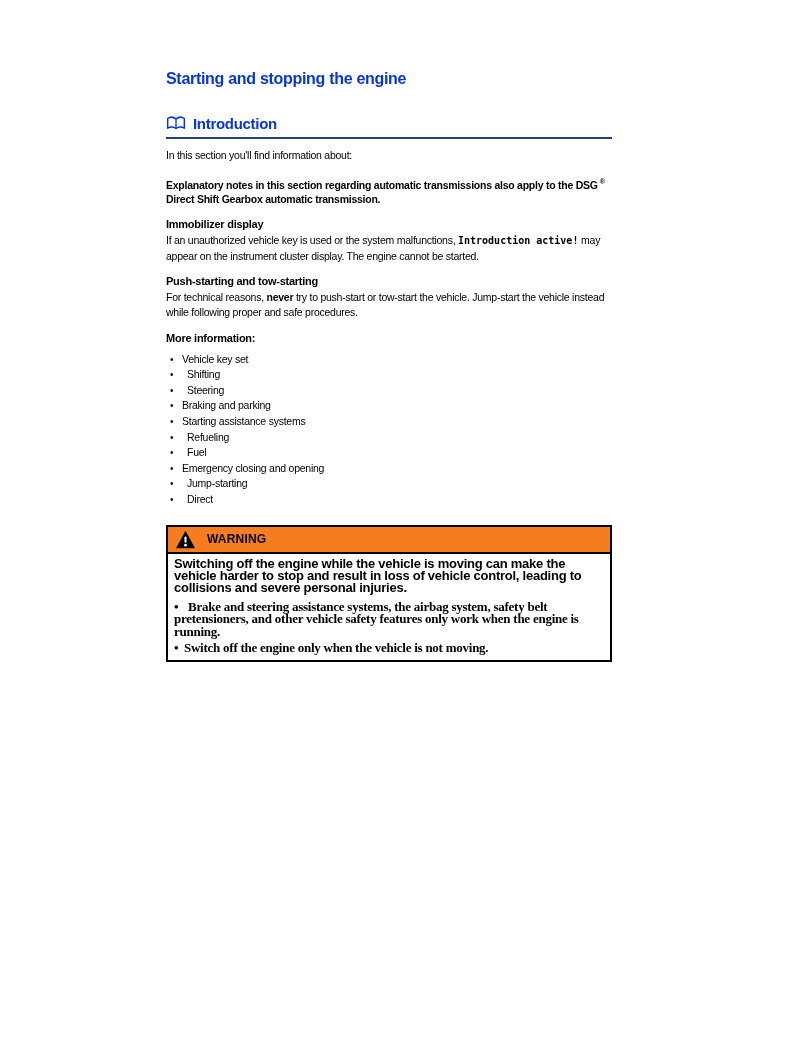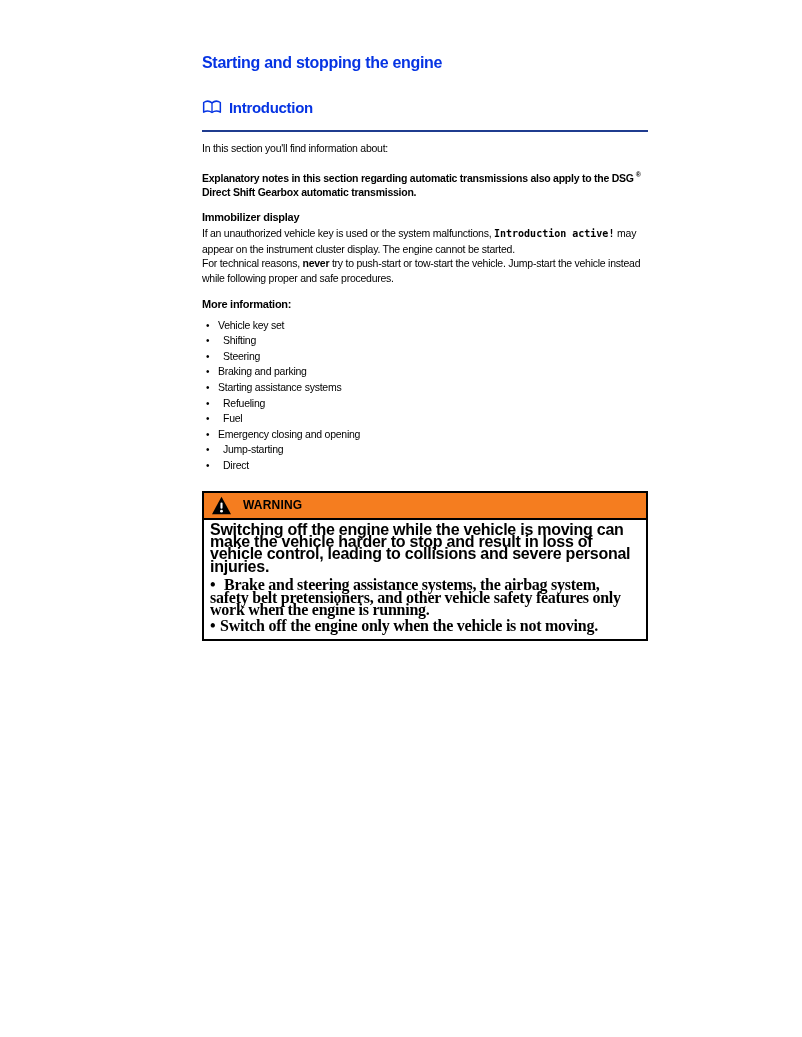--- a/index.html
+++ b/index.html
@@ -6,38 +6,37 @@
   html, body { margin: 0; padding: 0; }
   body {
     width: 802px; height: 1037px;
     background: #ffffff;
     font-family: "Liberation Sans", sans-serif;
     color: #000000;
     -webkit-font-smoothing: antialiased;
   }
   .page {
     position: absolute;
-    left: 166px; top: 54px;
+    left: 166px; top: 70px;
     width: 446px;
-    margin-left: 36px;
   }
   .doc-title {
     font-size: 16px;
     font-weight: bold;
     color: #0634E3;
     letter-spacing: -0.3px;
     margin: 0;
   }
   .section-heading {
     display: flex;
     align-items: center;
     gap: 7px;
     margin-top: 27px;
     border-bottom: 2px solid #1F3C8F;
-    padding-bottom: 14px;
+    padding-bottom: 5px;
   }
   .section-heading .hd {
     font-size: 15px;
     font-weight: bold;
     color: #0634E3;
     letter-spacing: -0.3px;
   }
   .book-icon svg { display: block; }
   .body-text, .topics div, .mi-list li, .para {
     font-size: 10.5px;
@@ -103,21 +102,21 @@
     font-weight: bold;
     letter-spacing: 0.2px;
   }
   .warning-tri svg { display: block; }
   .warning-body {
     background: #ffffff;
     border-top: 2px solid #000000;
     padding: 4px 6px 6px 6px;
   }
   .warning-body .wpara {
-    font-size: 16px;
+    font-size: 13px;
     line-height: 12.4px;
     font-weight: bold;
     letter-spacing: -0.25px;
     margin: 0;
   }
   .warning-body .wbullet { margin-top: 6px; font-family: Liberation Serif, serif; }
   .warning-body .wdot { display: inline-block; width: 14px; }
   .warning-body .wbullet.second { margin-top: 4px; }
   .warning-body .wbullet.second .wdot { width: 10px; }
 </style>
@@ -140,20 +139,21 @@
 
   <div class="body-text lead">In this section you'll find information about:</div>
 
 
   <p class="para bold-para"><span>Explanatory notes in this section regarding automatic transmissions also apply to the DSG</span><sup class="reg">®</sup>
       <span>Direct Shift Gearbox automatic transmission.</span></p>
 
   <div class="sub-head">Immobilizer display</div>
   <p class="para"><span>If an unauthorized vehicle key is used or the system malfunctions, </span><span class="mono">Introduction active!</span><span> may appear on the instrument cluster display. The engine cannot be started.</span></p>
 
+  <div class="sub-head">Push-starting and tow-starting</div>
   <p class="para"><span>For technical reasons, </span><b class="inline">never</b><span> try to push-start or tow-start the vehicle. Jump-start the vehicle instead while following proper and safe procedures.</span></p>
 
   <div class="sub-head">More information:</div>
 
   <ul class="mi-list">
     <li>
         <span class="dot">•</span>
         <span class="lbl">Vehicle key set</span>
       </li>
     <li class="indent">

